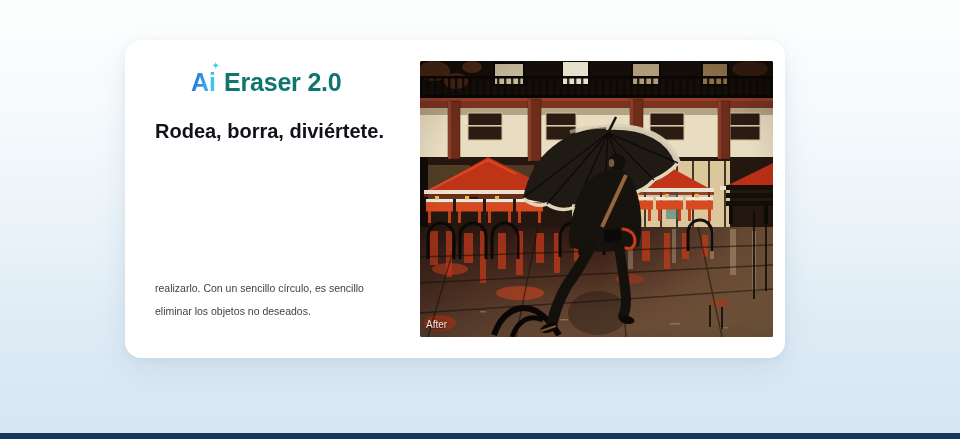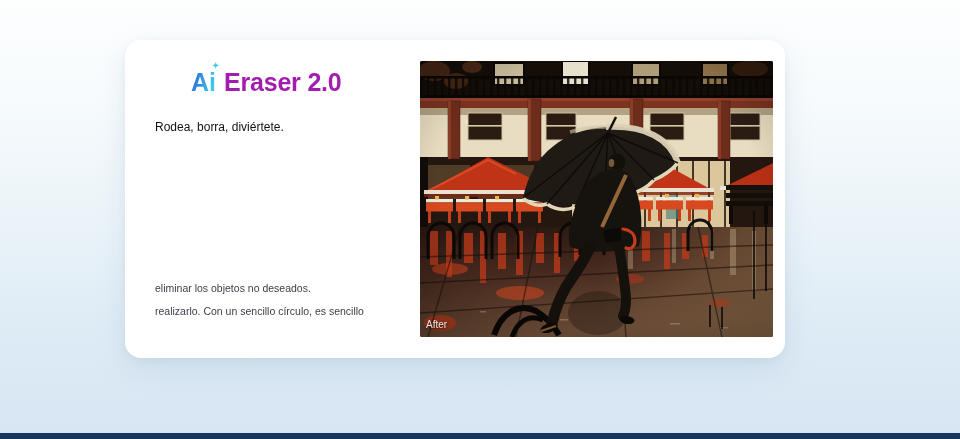--- a/index.html
+++ b/index.html
@@ -30,26 +30,26 @@
     .brand span.brand-text {
       background: linear-gradient(100deg, #2f7fde 25%, #3ec9ee 85%);
       -webkit-background-clip: text; background-clip: text; color: transparent;
     }
   }
   .sparkle {
     position: absolute; top: -8px; right: -4px;
     font-size: 10px; color: #3ec9ee; font-weight: 400;
   }
   .title-rest {
-    margin-left: 8px; font-size: 25px; font-weight: 700; color: #a21caf;
+    margin-left: 8px; font-size: 25px; font-weight: 700; color: #0f766e;
     letter-spacing: -0.2px;
   }
   .subtitle {
     position: absolute; left: 30px; top: 80px;
-    font-size: 12px; font-weight: 400; color: #0f1218; white-space: nowrap;
+    font-size: 20px; font-weight: 700; color: #0f1218; white-space: nowrap;
   }
   .description {
     position: absolute; left: 30px; top: 237px;
     font-size: 10.5px; line-height: 23px; color: #3d3f47; white-space: nowrap;
   }
   .photo {
     position: absolute; left: 295px; top: 21px; width: 353px; height: 276px;
     border-radius: 2px; overflow: hidden; background: #701a75;
   }
   .photo svg { display: block; width: 353px; height: 276px; }
@@ -68,22 +68,22 @@
     <span class="brand">
       <span class="brand-text">Ai</span>
       <span class="sparkle">✦</span>
     </span>
     <span class="title-rest">Eraser 2.0</span>
   </div>
 
   <div class="subtitle">Rodea, borra, diviértete.</div>
 
   <div class="description">
+    <div>realizarlo. Con un sencillo círculo, es sencillo</div>
     <div>eliminar los objetos no deseados.</div>
-    <div>realizarlo. Con un sencillo círculo, es sencillo</div>
   </div>
 
   <div class="photo">
     <svg viewBox="0 0 353 276" preserveAspectRatio="none">
       <defs>
         <linearGradient id="gGround" x1="0" y1="0" x2="0.25" y2="1">
           <stop offset="0" stop-color="#261510"></stop>
           <stop offset="0.45" stop-color="#46291e"></stop>
           <stop offset="1" stop-color="#6e4e38"></stop>
         </linearGradient>

